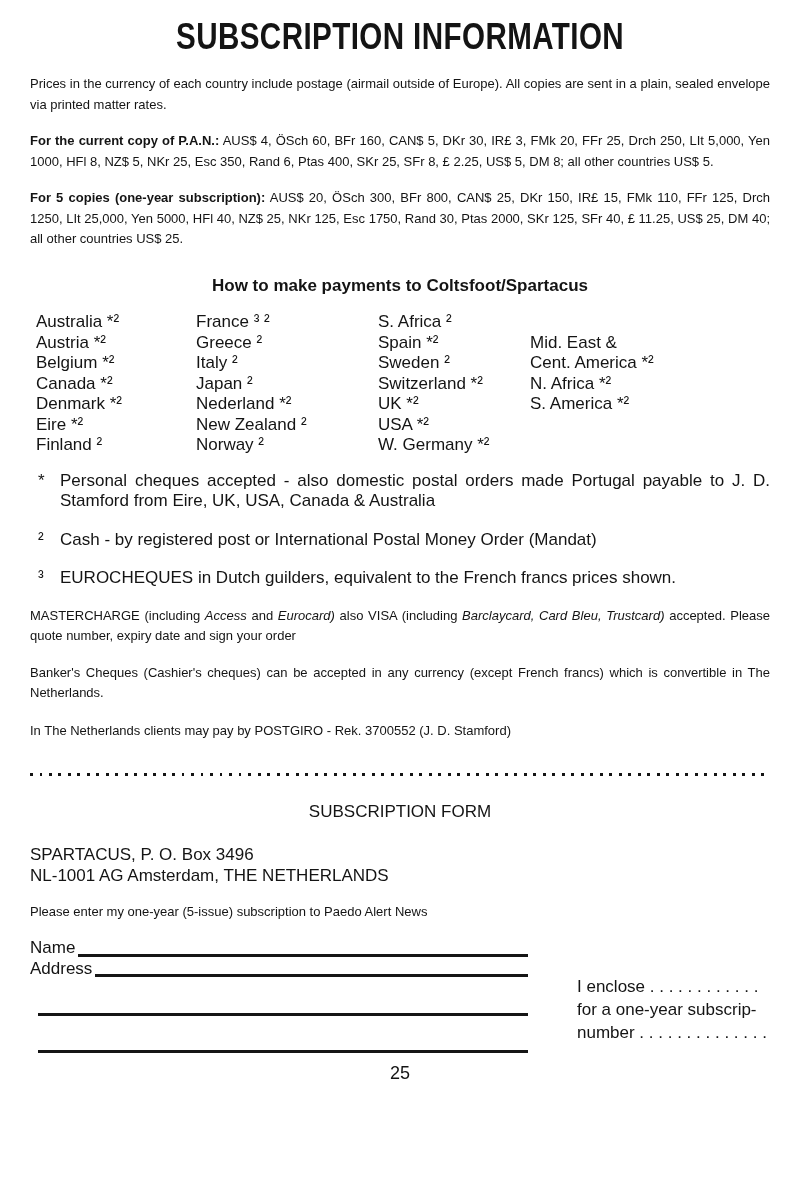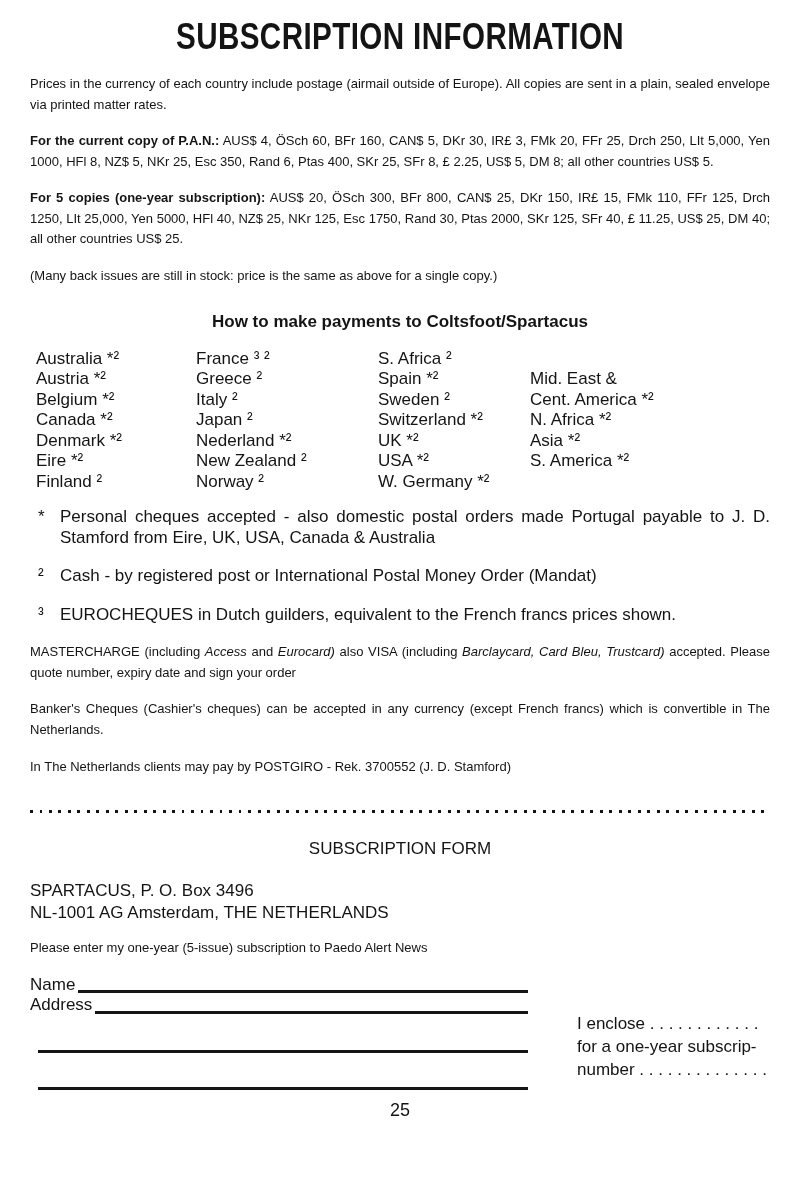--- a/index.html
+++ b/index.html
@@ -57,21 +57,20 @@
 <div class="page">
 
   <h1 class="title"><span class="ttl">SUBSCRIPTION INFORMATION</span></h1>
 
   <p class="just">Prices in the currency of each country include postage (airmail outside of Europe). All copies are sent in a plain, sealed envelope via printed matter rates.</p>
 
   <p class="just"><strong>For the current copy of P.A.N.:</strong><span> AUS$ 4, ÖSch 60, BFr 160, CAN$ 5, DKr 30, IR£ 3, FMk 20, FFr 25, Drch 250, LIt 5,000, Yen 1000, HFl 8, NZ$ 5, NKr 25, Esc 350, Rand 6, Ptas 400, SKr 25, SFr 8, £ 2.25, US$ 5, DM 8; all other countries US$ 5.</span></p>
 
   <p class="just"><strong>For 5 copies (one-year subscription):</strong><span> AUS$ 20, ÖSch 300, BFr 800, CAN$ 25, DKr 150, IR£ 15, FMk 110, FFr 125, Drch 1250, LIt 25,000, Yen 5000, HFl 40, NZ$ 25, NKr 125, Esc 1750, Rand 30, Ptas 2000, SKr 125, SFr 40, £ 11.25, US$ 25, DM 40; all other countries US$ 25.</span></p>
 
-  <p>(Many back issues are still in stock: price is the same as above for a single copy.)</p>
 
   <h2 class="pay-head">How to make payments to Coltsfoot/Spartacus</h2>
 
   <div class="countries">
     <div class="col1">
       <div class="cell">Australia *²</div>
       <div class="cell">Austria *²</div>
       <div class="cell">Belgium *²</div>
       <div class="cell">Canada *²</div>
       <div class="cell">Denmark *²</div>
@@ -94,21 +93,20 @@
       <div class="cell">Switzerland *²</div>
       <div class="cell">UK *²</div>
       <div class="cell">USA *²</div>
       <div class="cell">W. Germany *²</div>
     </div>
     <div class="col4">
       <div class="cell"></div>
       <div class="cell">Mid. East &amp;</div>
       <div class="cell">Cent. America *²</div>
       <div class="cell">N. Africa *²</div>
-      <div class="cell">Asia *²</div>
       <div class="cell">S. America *²</div>
       <div class="cell"></div>
     </div>
   </div>
 
   <div class="fn fn1">
     <div class="mk">*</div>
     <div class="tx">Personal cheques accepted - also domestic postal orders made Portugal payable to J. D. Stamford from Eire, UK, USA, Canada &amp; Australia</div>
   </div>
   <div class="fn fn2">

